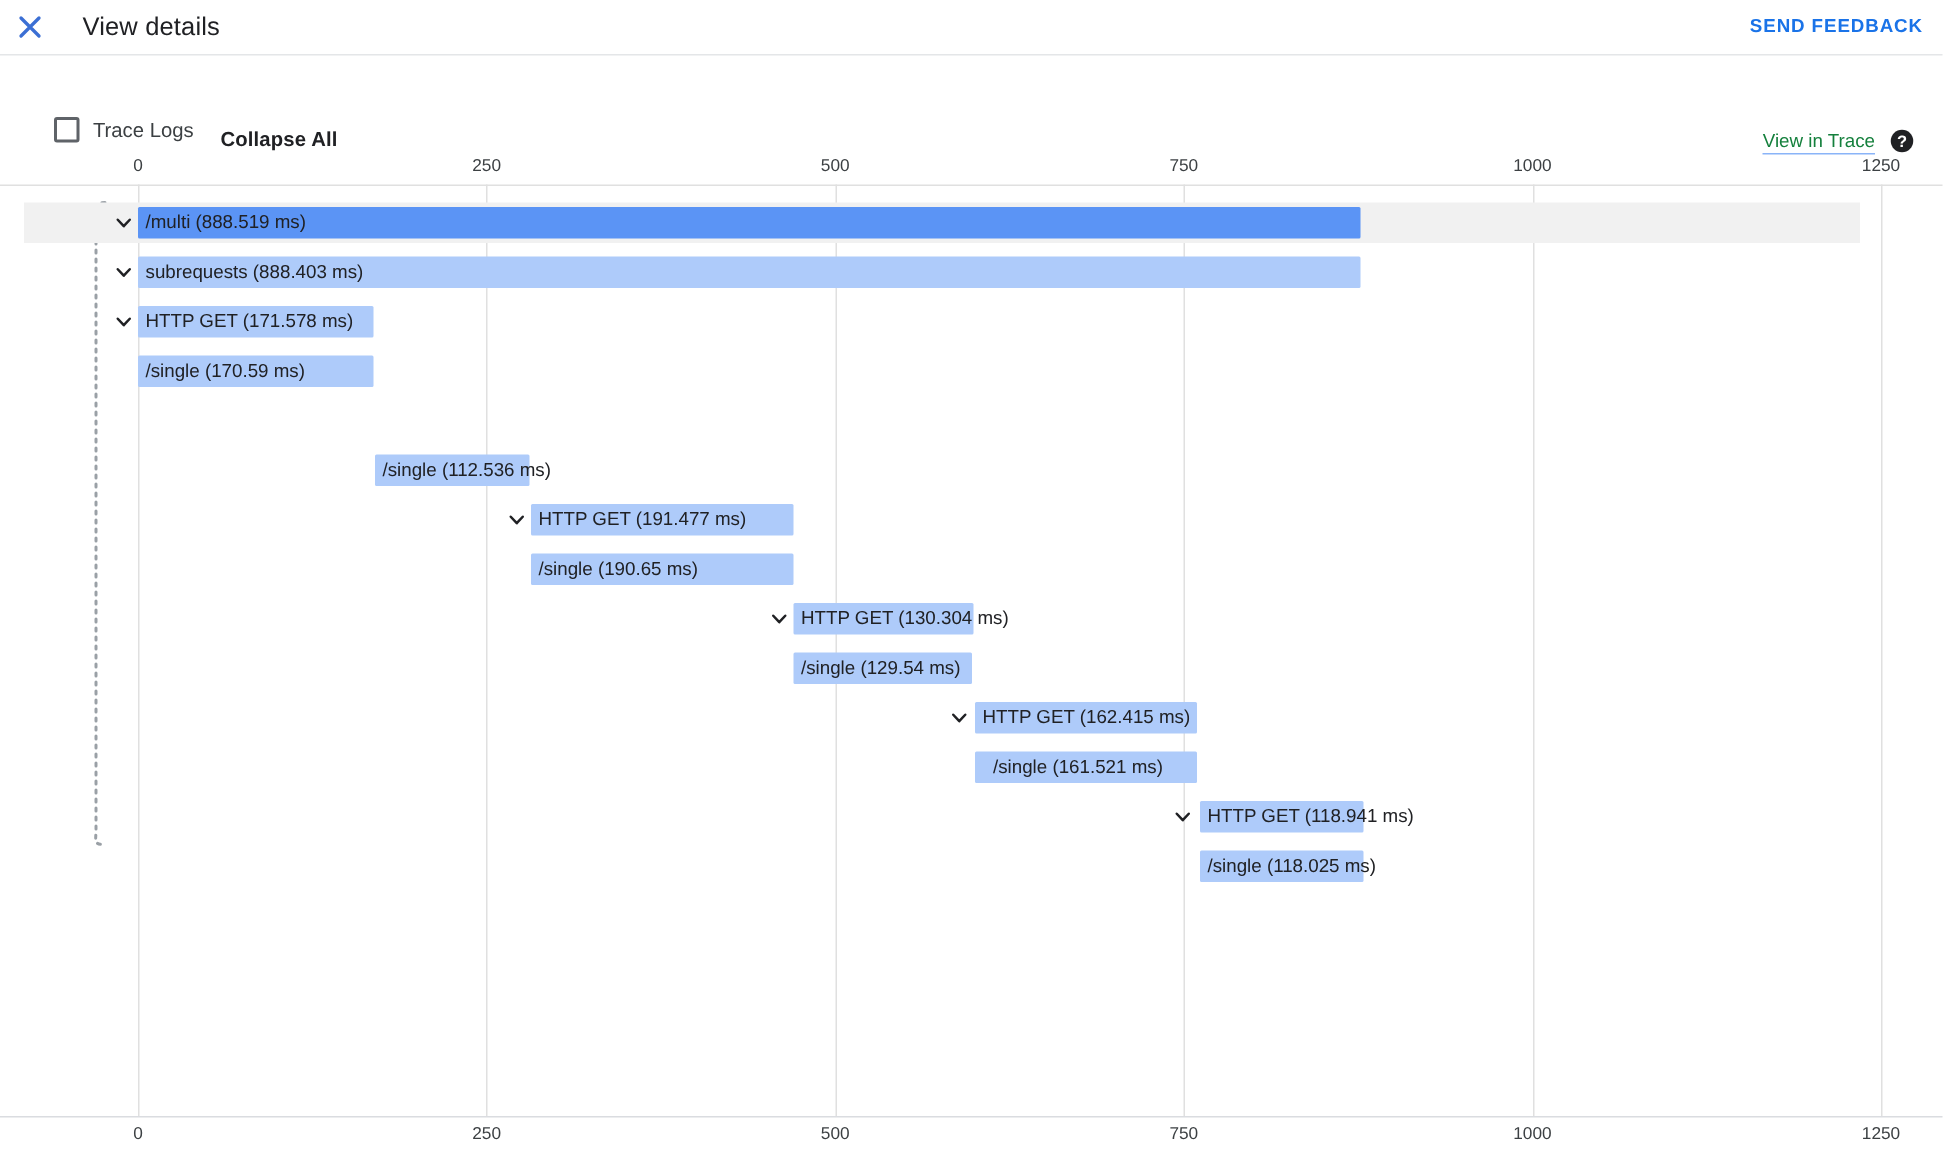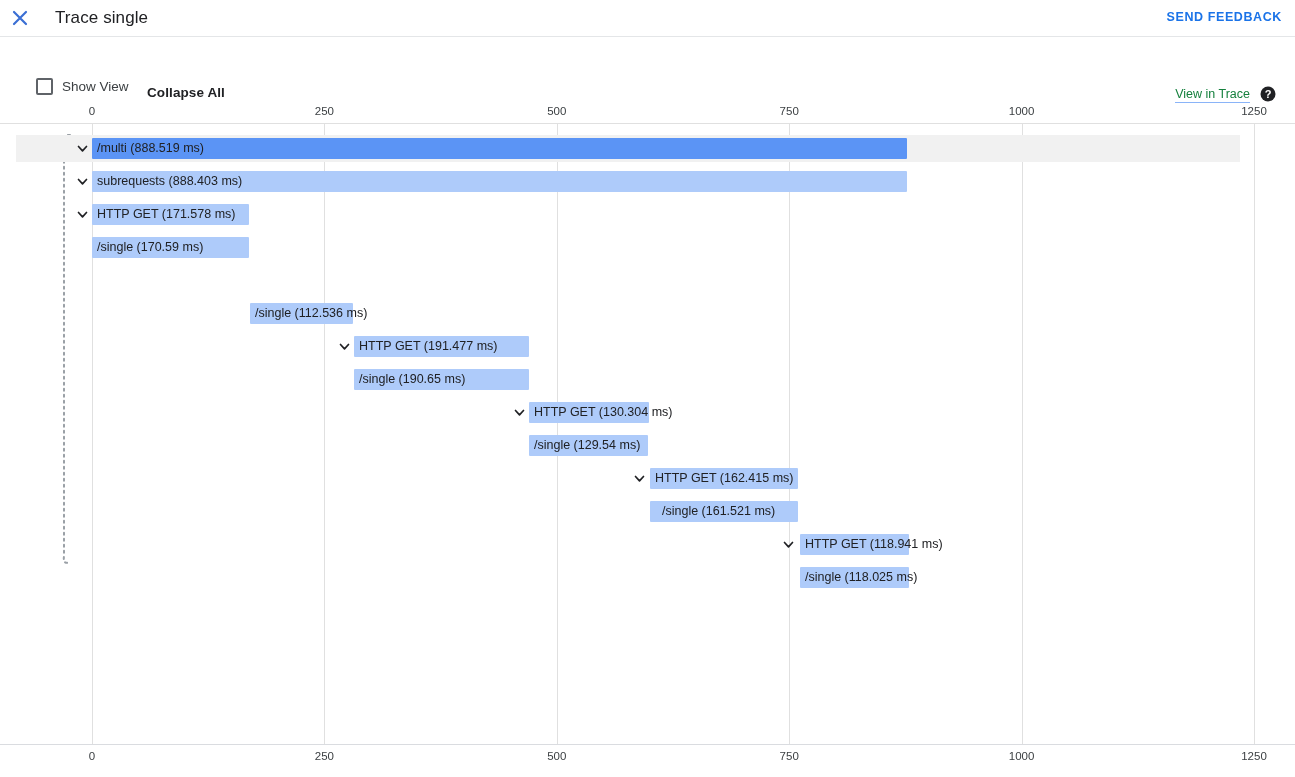--- a/index.html
+++ b/index.html
@@ -186,28 +186,28 @@
 </style>
 </head>
 <body>
 
 <div class="header">
   <div class="close-icon">
     <svg width="20" height="20" viewBox="0 0 20 20" aria-hidden="true">
       <path d="M4 4 L16 16 M16 4 L4 16" stroke="#3b6fd4" stroke-width="2.2" stroke-linecap="round"></path>
     </svg>
   </div>
-  <div class="page-title">Trace single</div>
+  <div class="page-title">View details</div>
   <div class="send-feedback">SEND FEEDBACK</div>
 </div>
 
 <div class="toolbar">
   <div class="show-logs-wrap">
     <div class="checkbox"></div>
-    <div class="show-logs-label">Show View</div>
+    <div class="show-logs-label">Trace Logs</div>
   </div>
   <div class="collapse-all">Collapse All</div>
   <div class="view-in-trace">View in Trace</div>
   <div class="help-icon">
     <svg width="16" height="16" viewBox="0 0 16 16" aria-hidden="true">
       <circle cx="8" cy="8" r="7.5" fill="#202124"></circle>
       <text x="8" y="12" font-size="11" font-family="Liberation Sans, sans-serif" font-weight="bold" fill="#ffffff" text-anchor="middle">?</text>
     </svg>
   </div>
 </div>

